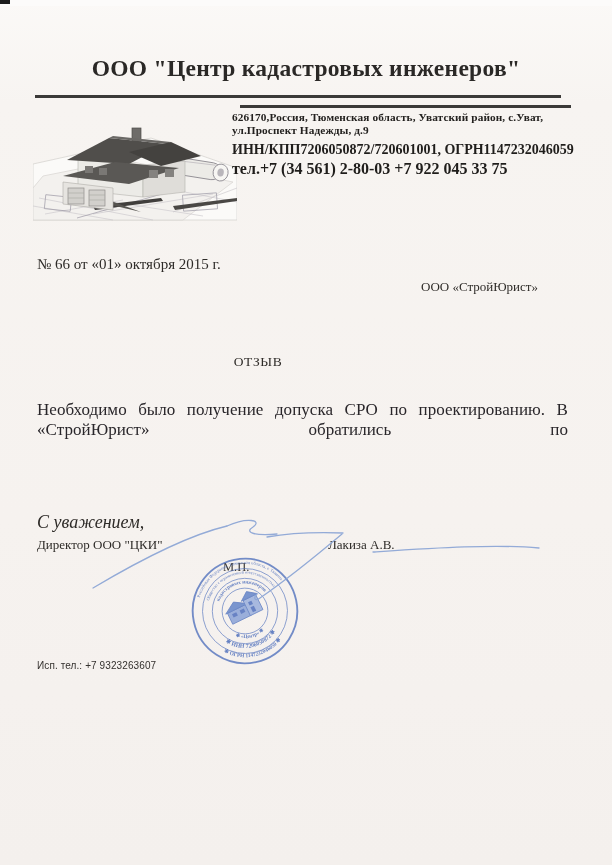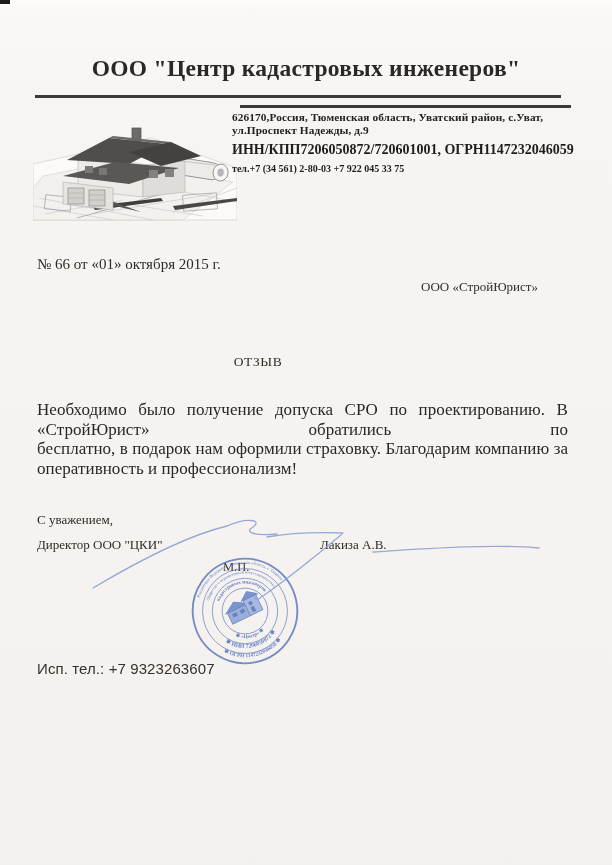--- a/index.html
+++ b/index.html
@@ -22,42 +22,42 @@
   }
   .rule{position:absolute;height:3px;background:#3b3a38;}
   .rule-1{left:35px;top:95px;width:526px;}
   .rule-2{left:240px;top:105px;width:331px;}
 
   .logo{position:absolute;left:33px;top:102px;width:204px;height:120px;}
 
   .address-block{position:absolute;left:232px;top:111px;width:352px;font-weight:bold;}
   .addr-small{font-size:11.3px;line-height:13px;color:#23211f;letter-spacing:0.1px;}
   .addr-big{font-size:14px;line-height:18.5px;color:#1f1d1b;margin-top:4px;}
-  .addr-big2{font-size:10px;line-height:18.5px;color:#1f1d1b;}
+  .addr-big2{font-size:16px;line-height:18.5px;color:#1f1d1b;}
 
   .ref-line{position:absolute;left:37px;top:256px;font-size:15px;}
   .recipient{position:absolute;right:74px;top:279px;font-size:13px;margin-left:31px;}
   .doc-title{position:absolute;left:0;top:354px;width:516px;text-align:center;font-size:13.5px;letter-spacing:0.6px;}
 
   .body-text{position:absolute;left:37px;top:400px;width:531px;font-size:17px;color:#29262a;}
   .body-line{text-align:justify;text-align-last:justify;line-height:19.5px;letter-spacing:0.05px;}
   .body-line.last{text-align-last:left;}
 
-  .closing{position:absolute;left:37px;top:512px;font-size:13px;}
+  .closing{position:absolute;left:37px;top:512px;font-size:18px;font-style:italic;}
   .signer-title{position:absolute;left:37px;top:537px;font-size:13px;}
-  .signer-name{position:absolute;left:320px;top:537px;font-size:13px;}
+  .signer-name{position:absolute;left:328px;top:537px;font-size:13px;}
   .seal-mark{position:absolute;left:211px;top:560px;font-size:12.5px;color:#3a3733;margin-left:12px;}
 
   .stamp{position:absolute;left:187px;top:555px;width:116px;height:112px;transform:rotate(-12deg);}
   .signature-svg{position:absolute;left:55px;top:508px;width:500px;height:115px;}
 
   .footer-contact{
     position:absolute;left:37px;top:660px;
     font-family:"Liberation Sans", sans-serif;
-    font-size:15px;color:#34312e;letter-spacing:0.1px;
+    font-size:10px;color:#34312e;letter-spacing:0.1px;
   }
 </style>
 </head>
 <body>
 
 <div class="page">
 
   <div class="scan-edge"></div>
   <div class="scan-mark"></div>
 
@@ -132,21 +132,20 @@
     <div class="addr-big">ИНН/КПП7206050872/720601001, ОГРН1147232046059</div>
     <div class="addr-big2">тел.+7 (34 561) 2-80-03 +7 922 045 33 75</div>
   </div>
 
   <div class="ref-line">№ 66 от «01» октября 2015 г.</div>
   <div class="recipient">ООО «СтройЮрист»</div>
   <div class="doc-title">ОТЗЫВ</div>
 
   <div class="body-text">
     <div class="body-line">Необходимо было получение допуска СРО по проектированию. В «СтройЮрист» обратились по</div>
-    <div class="body-line last">бесплатно, в подарок нам оформили страховку. Благодарим компанию за оперативность и профессионализм!</div>
   </div>
 
   <div class="closing">С уважением,</div>
   <div class="signer-title">Директор ООО "ЦКИ"</div>
   <div class="signer-name">Лакиза А.В.</div>
   <div class="seal-mark">М.П.</div>
 
   <svg class="stamp" viewBox="0 0 120 120">
     <defs>
       <path id="arcOuterTop" d="M60,60 m-50.5,0 a50.5,50.5 0 1 1 101,0"></path>

